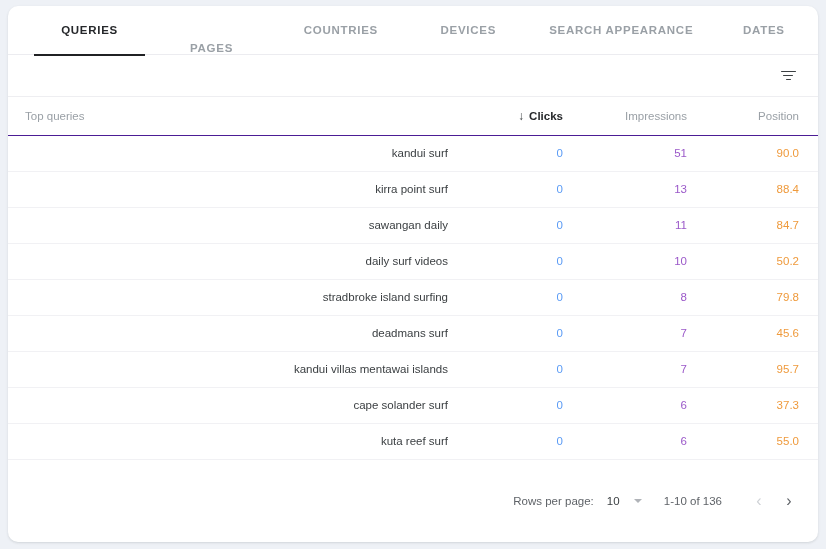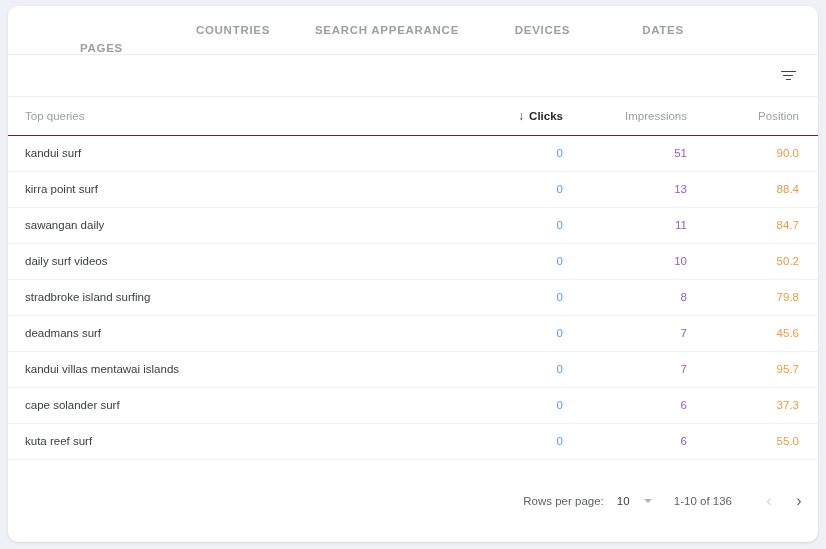--- a/index.html
+++ b/index.html
@@ -145,36 +145,36 @@
   .col-query { width: 440px; }
   .col-clicks { width: 132px; }
   .col-impr  { width: 124px; }
   .col-pos   { width: 114px; }
 
   .trow { height: 36px; }
   .trow td { border-bottom: 1px solid #f1f1f4; height: 36px; }
   .trow:last-child td { border-bottom: 1px solid #f1f1f4; }
 
   td.cell-query {
-    text-align: left;
+    text-align: right;
     padding-left: 17px;
     color: #3c4043;
     font-size: 11.5px;
   }
   td.cell-clicks { padding-right: 17px; color: #5b9bf5; }
   td.cell-impr   { padding-right: 17px; color: #9b59c9; }
   td.cell-pos    { padding-right: 19px; color: #ef9a3c; }
 
   
   .footer {
     flex: 1 1 auto;
     display: flex;
     align-items: center;
     justify-content: flex-end;
-    padding-right: 4px;
+    padding-right: 14px;
     min-height: 38px;
   }
   .pager {
     display: flex;
     align-items: center;
     font-size: 11.5px;
     color: #5f6368;
   }
   .pager .rpp-label { margin-right: 13px; }
   .rpp-select {
@@ -203,31 +203,34 @@
   .navbtn.prev { color: #cfd2d6; }
   .navbtn.next { color: #5f6368; }
 </style>
 </head>
 <body>
 
 <div class="page">
   <div class="card">
 
     <div class="tabbar">
+      <div class="tab tab-q active">
+        <span>QUERIES</span>
+      </div>
       <div class="tab tab-p">
         <span>PAGES</span>
       </div>
       <div class="tab tab-c">
         <span>COUNTRIES</span>
       </div>
+      <div class="tab tab-d">
+        <span>DEVICES</span>
+      </div>
       <div class="tab tab-sa">
         <span>SEARCH APPEARANCE</span>
-      </div>
-      <div class="tab tab-d">
-        <span>DEVICES</span>
       </div>
       <div class="tab tab-da">
         <span>DATES</span>
       </div>
     </div>
 
     <div class="filterrow">
       <div class="filter-btn">
         <i></i>
         <i></i>

